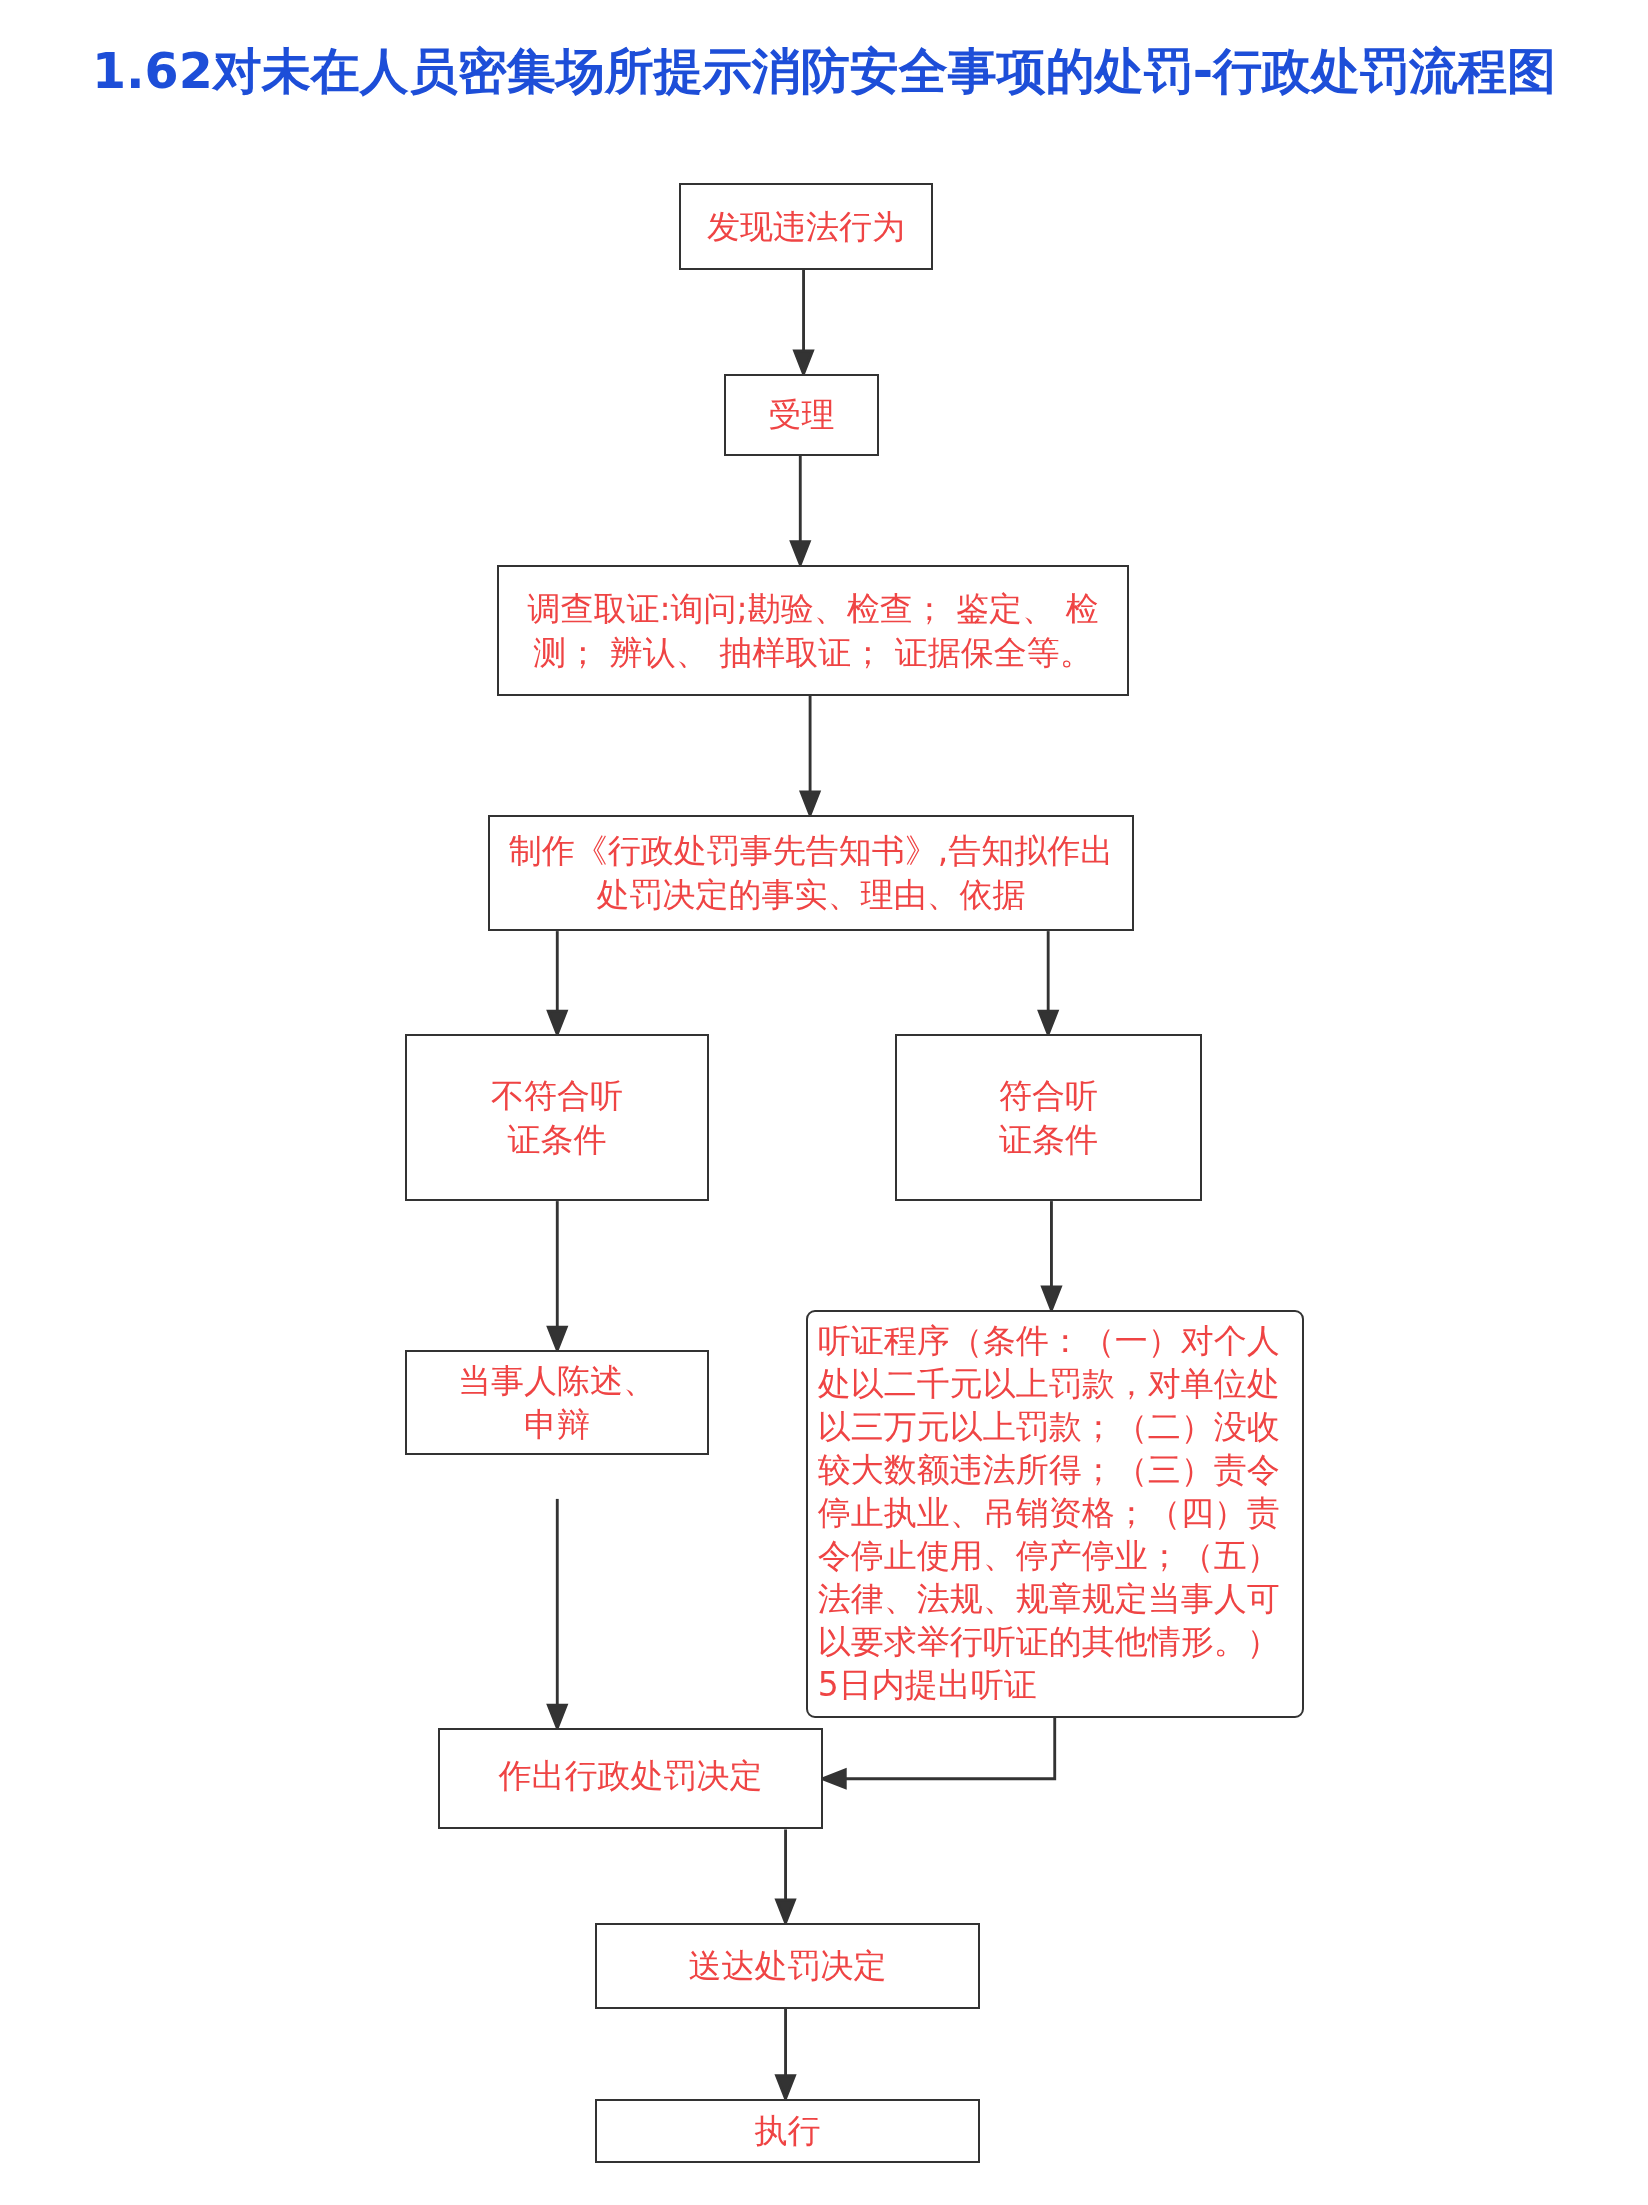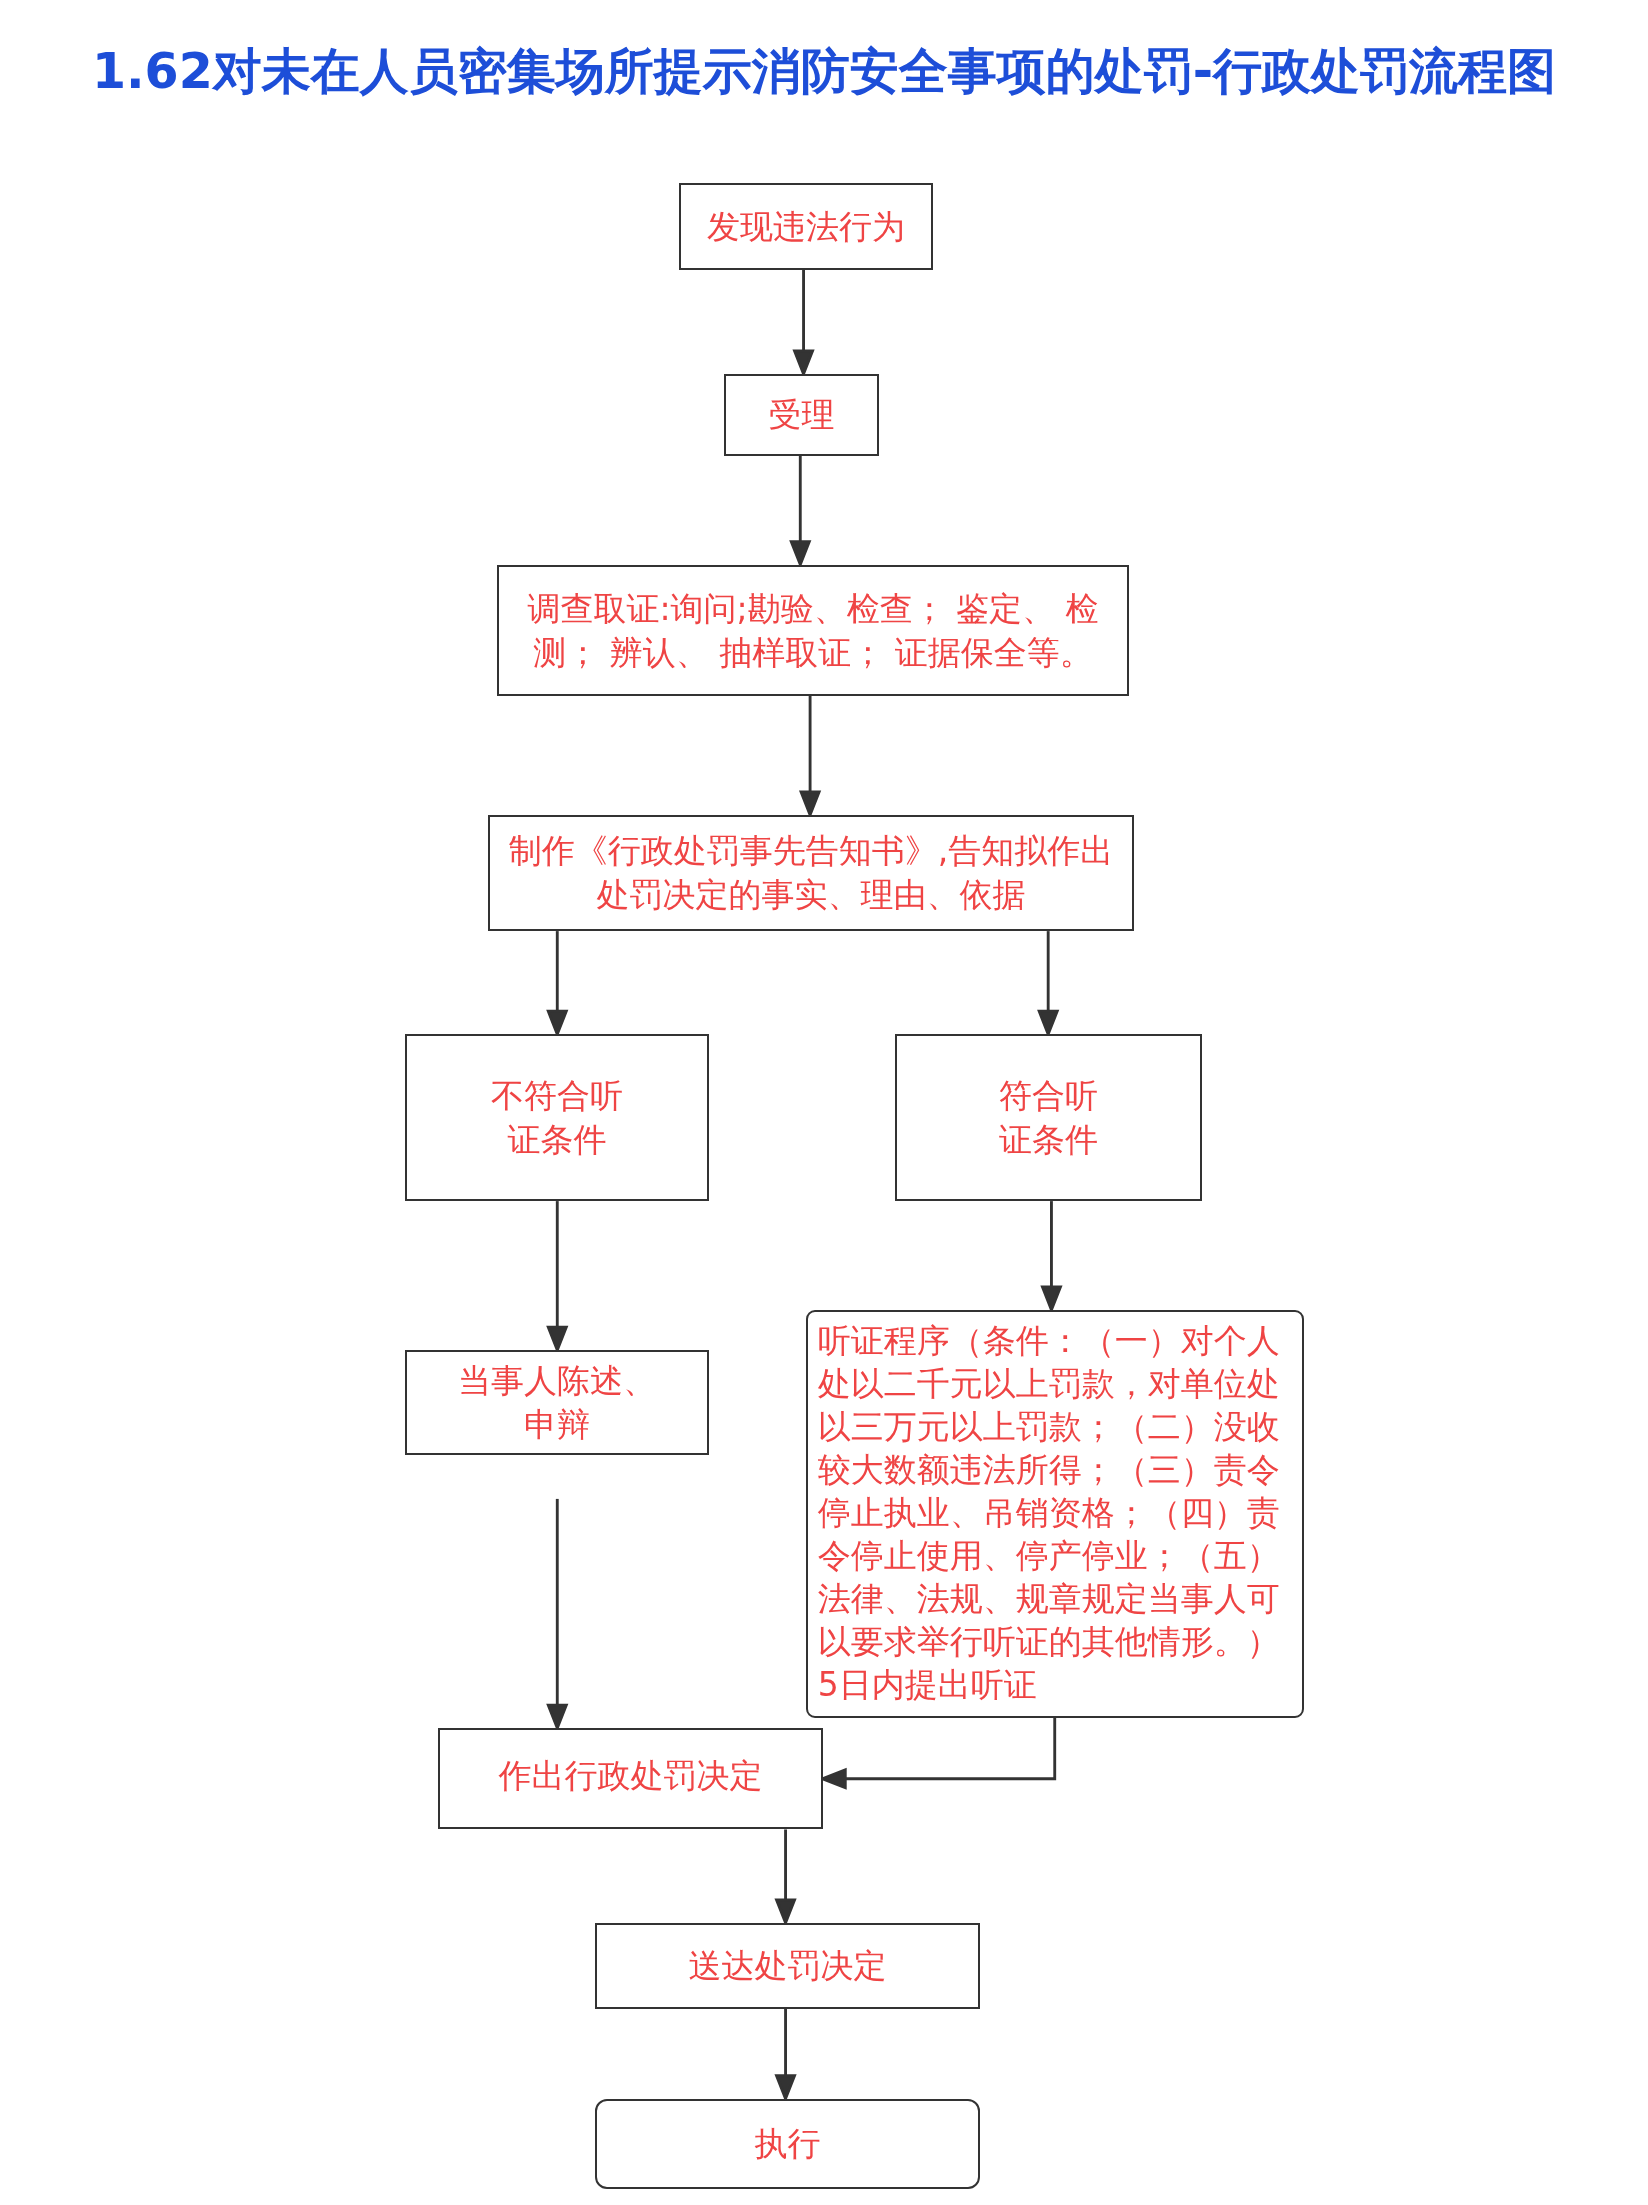--- a/index.html
+++ b/index.html
@@ -154,16 +154,16 @@
 停止执业、吊销资格；（四）责
 令停止使用、停产停业；（五）
 法律、法规、规章规定当事人可
 以要求举行听证的其他情形。）
 5日内提出听证</div>
 
   <div class="node" style="left:438px; top:1728px; width:385px; height:101px;font-family:Liberation Mono, monospace;">作出行政处罚决定</div>
 
   <div class="node" style="left:595px; top:1923px; width:385px; height:86px;">送达处罚决定</div>
 
-  <div class="node" style="left:595px; top:2099px; width:385px; height:90px;border-radius:12px;">执行</div>
+  <div class="node" style="left:595px; top:2099px; width:385px; height:64px;">执行</div>
 
 </div>
 
 
 </body></html>

